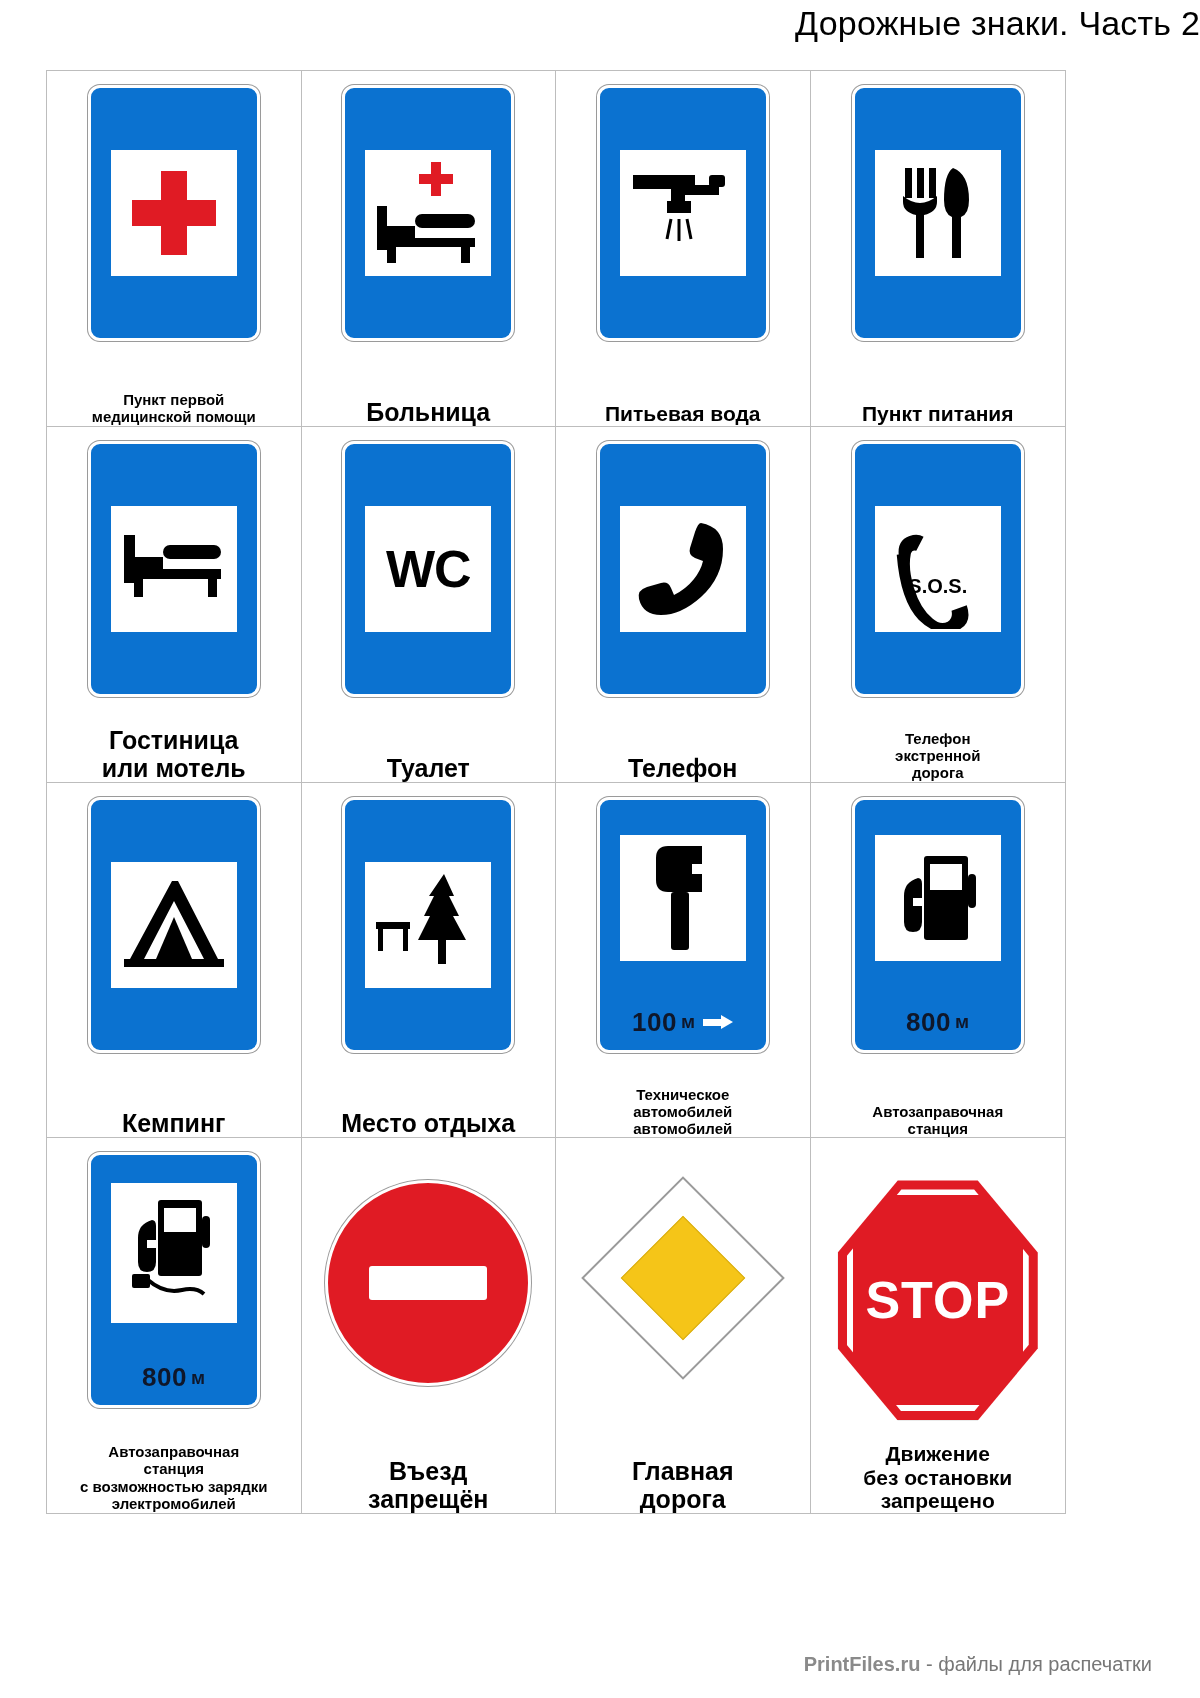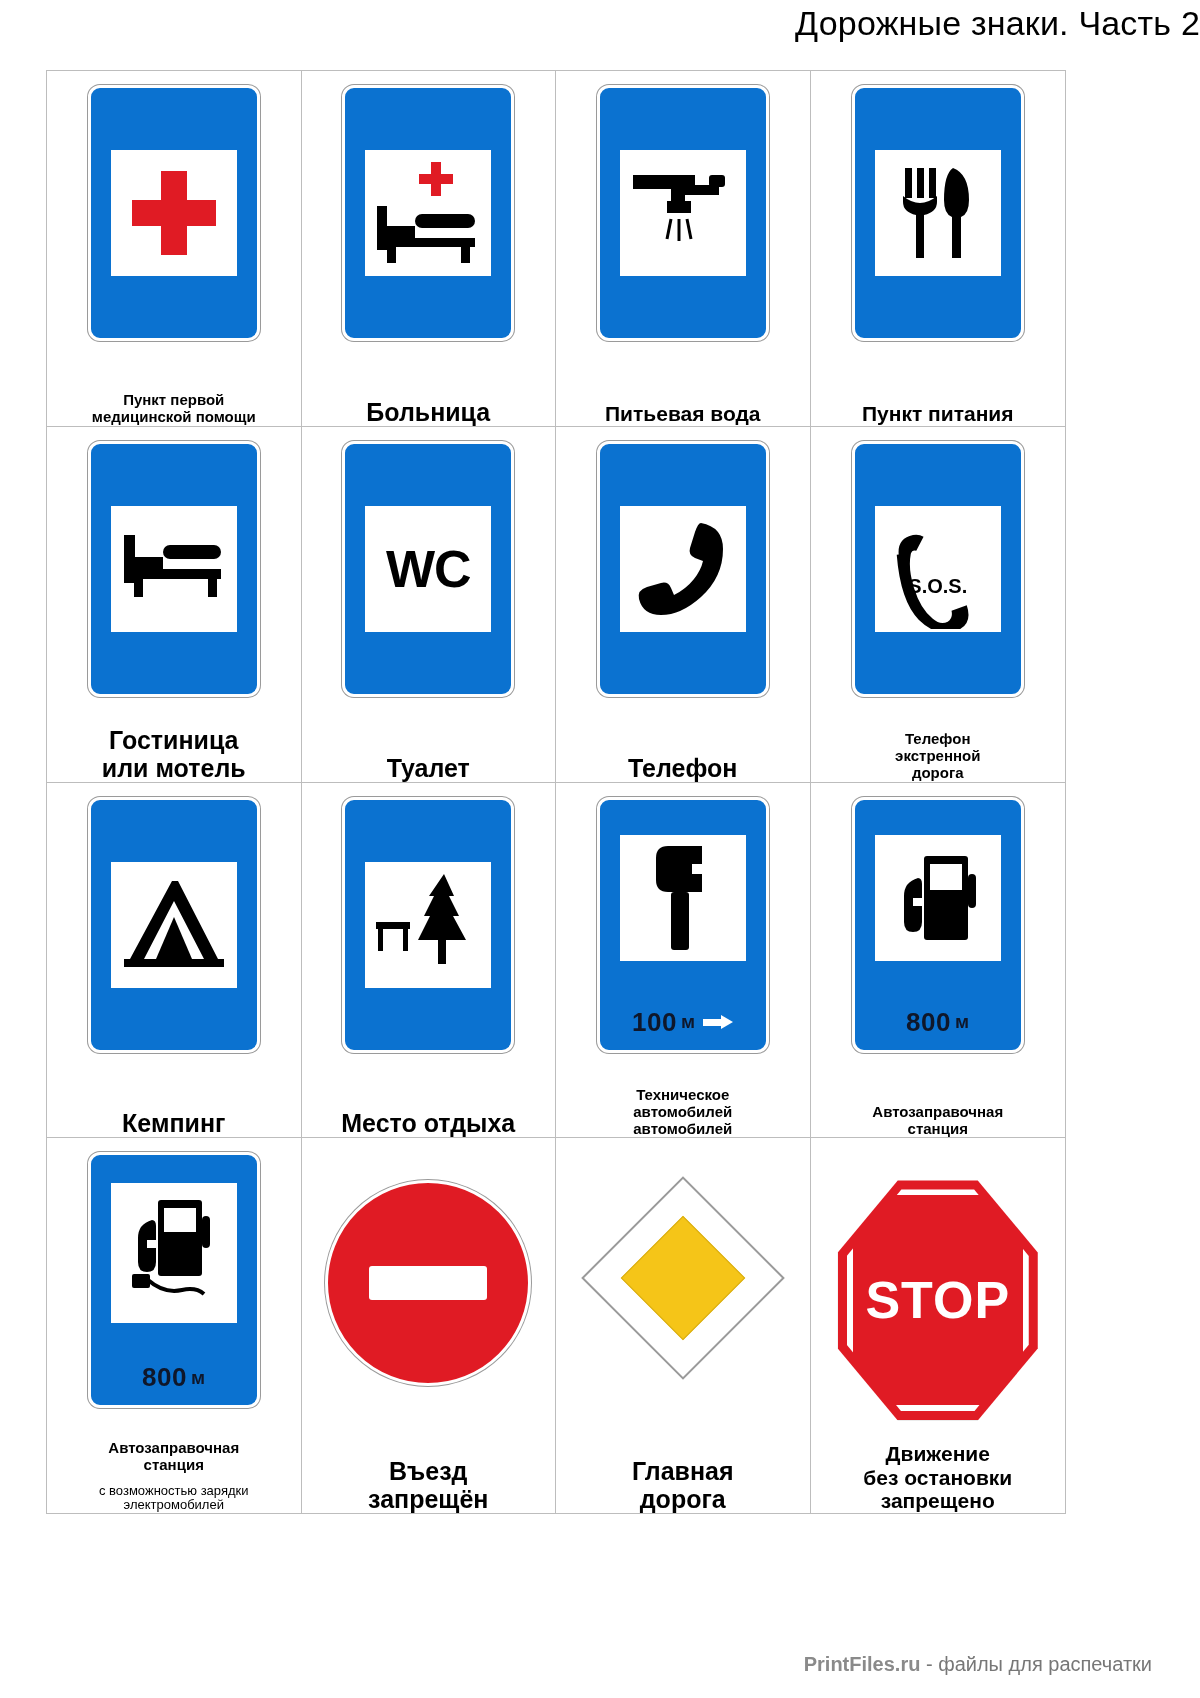--- a/index.html
+++ b/index.html
@@ -83,21 +83,21 @@
   .caption{
     margin-top:12px;
     text-align:center;
     font-weight:bold;
     line-height:1.12;
     padding:0 6px;
   }
   .cap-lg{font-size:25px;}
   .cap-md{font-size:21px;}
   .cap-xs{font-size:15px;}
-  .cap-tiny{font-size:13px;font-weight:normal;margin-top:10px;}
+  .cap-tiny{font-size:15px;font-weight:bold;margin-top:2px;}
 
   
   .sign-round{
     width:200px;height:200px;border-radius:50%;
     background:#e01b24;
     border:3px solid #ffffff;
     box-shadow:0 0 0 1px #9a9a9a;
     display:flex;align-items:center;justify-content:center;
     margin-top:28px;
   }

